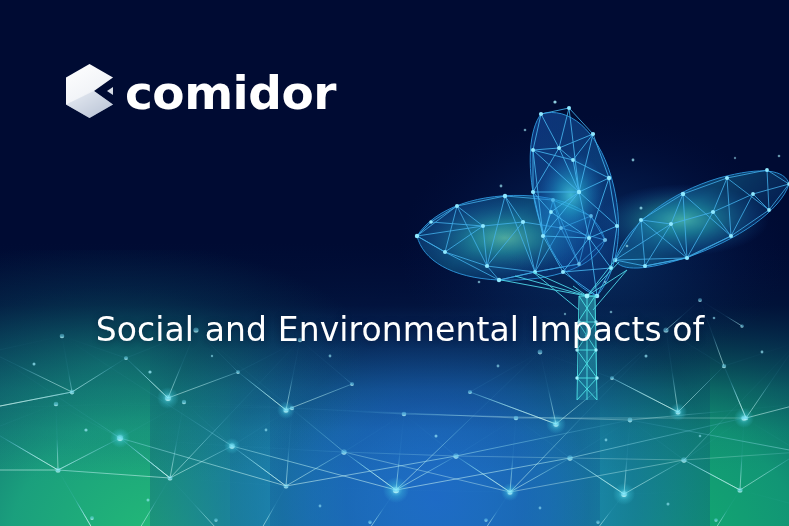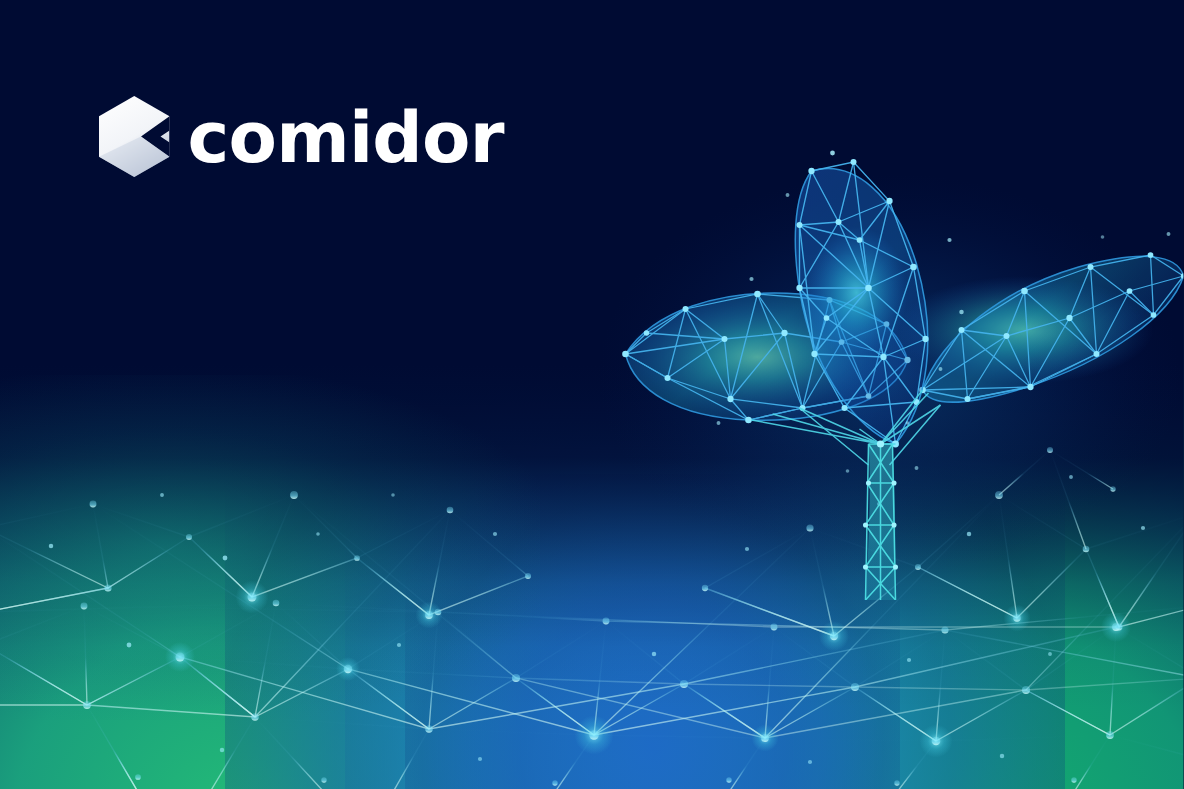--- a/index.html
+++ b/index.html
@@ -515,15 +515,16 @@
       </defs>
 
       <path d="M23.5 0 L47 13.5 L47 40.5 L23.5 54 L0 40.5 L0 13.5 Z" fill="url(#hexShade)"></path>
       <path d="M47 13.5 L28 27 L47 40.5 L47 31 L41 27 L47 23 Z" fill="#000b33"></path>
       <path d="M0 40.5 L23.5 54 L47 40.5 L28 27 Z" fill="#cbd3e2" opacity="0.55"></path>
     </svg>
     <span class="logo-word">comidor</span>
   </div>
 
   <div class="headline">
+    <span class="line">Social and Environmental Impacts of</span>
   </div>
 
 </div>
 
 </body></html>

